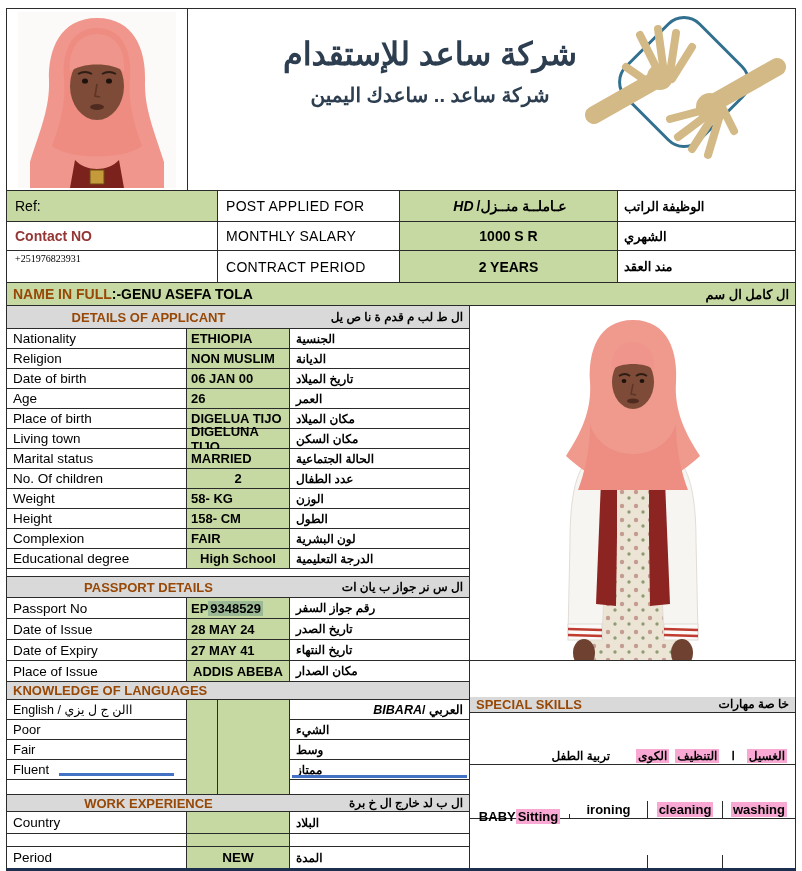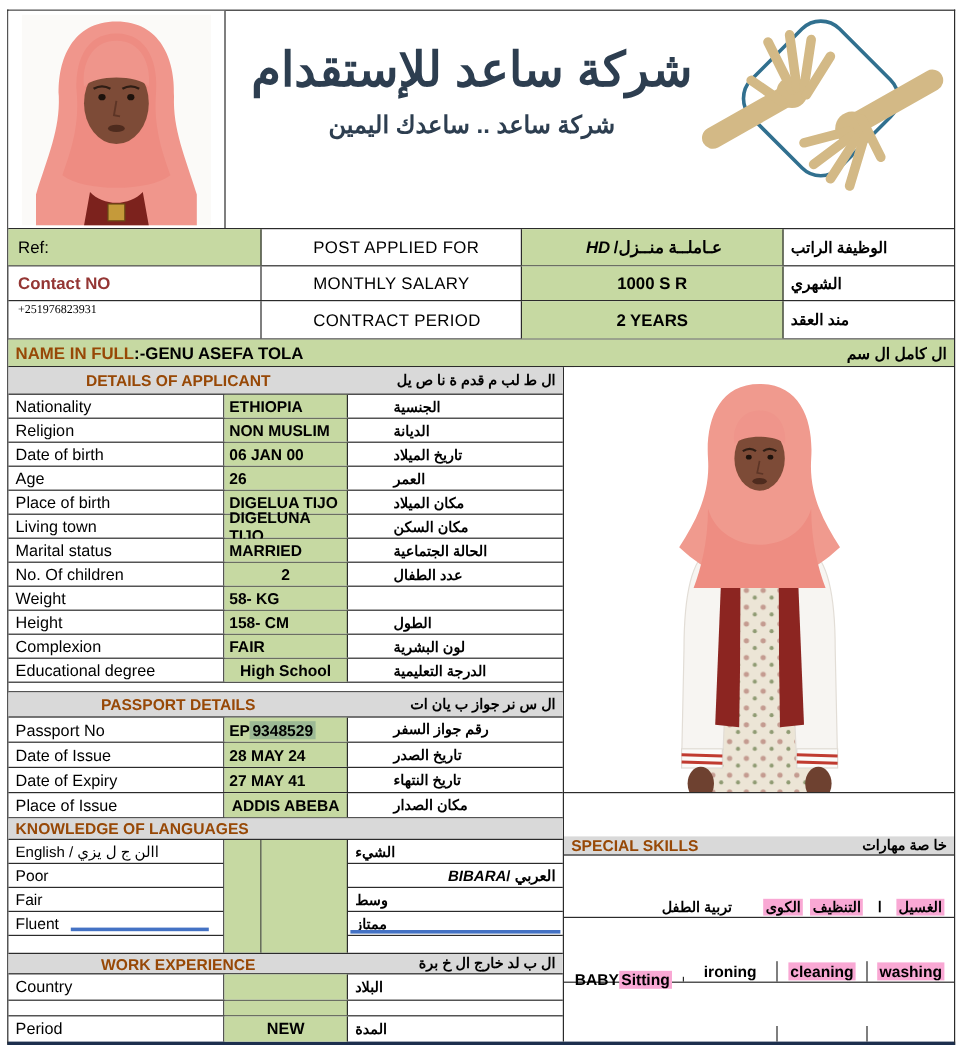--- a/index.html
+++ b/index.html
@@ -12,28 +12,28 @@
   .green { background:#c6d9a2; }
   .brown { color:#974806; }
   .maroon{ color:#943634; }
   .bold  { font-weight:bold; }
 
   
   .header-block { height:182px; display:flex; border-bottom:1px solid #2b2b2b; }
   .photo-cell { width:181px; border-right:1px solid #2b2b2b; display:flex; align-items:center; justify-content:center; background:#fff; }
   .logo-cell { flex:1; position:relative; }
   .logo-text { position:absolute; right:218px; top:26px; text-align:center; color:#2d3e50; direction:rtl; }
-  .logo-title { font-size:40px; font-weight:bold; }
+  .logo-title { font-size:32px; font-weight:bold; }
   .logo-subtitle { font-size:20px; font-weight:bold; margin-top:10px; letter-spacing:1px; }
   .logo-icon { position:absolute; right:8px; top:6px; }
 
   
   .irow { display:flex; border-bottom:1px solid #2b2b2b; font-size:14px; }
   .cA { width:211px; border-right:1px solid #2b2b2b; display:flex; align-items:center; padding:0 8px; }
-  .cB { width:182px; border-right:1px solid #2b2b2b; display:flex; align-items:center; padding:0 8px; letter-spacing:.3px;margin-left:35px; }
+  .cB { width:182px; border-right:1px solid #2b2b2b; display:flex; align-items:center; padding:0 8px; letter-spacing:.3px; }
   .cC { width:218px; border-right:1px solid #2b2b2b; display:flex; align-items:center; justify-content:center; font-weight:bold; }
   .cD { flex:1; display:flex; align-items:center; justify-content:flex-end; padding:0 6px; font-weight:bold; font-size:13px; direction:rtl; }
   .serif { font-family:"Liberation Serif", serif; font-size:10px; }
 
   
   .name-row { height:23px; display:flex; align-items:center; padding:0 6px; font-size:14px; border-bottom:1px solid #2b2b2b; }
   .name-row .arb-right { margin-left:auto; direction:rtl; font-size:13px; }
 
   
   .body { display:flex; height:562px; }
@@ -42,21 +42,21 @@
 
   .sec-header { background:#d9d9d9; border-bottom:1px solid #2b2b2b; display:flex; align-items:center; font-weight:bold; font-size:13px; }
   .sec-header .ttl { color:#974806; }
   .sec-header .ttl-center { width:283px; text-align:center; color:#974806; }
   .sec-header .hdr-ar { flex:1; text-align:right; direction:rtl; padding:0 6px; font-size:12px; }
 
   .drow { display:flex; border-bottom:1px solid #2b2b2b; font-size:13px; }
   .d-label { width:180px; border-right:1px solid #2b2b2b; display:flex; align-items:center; padding:0 6px; font-size:13.5px; }
   .d-value { width:103px; border-right:1px solid #2b2b2b; background:#c6d9a2; display:flex; align-items:center; padding:0 4px; font-weight:bold; }
   .d-value.center { justify-content:center; }
-  .d-ar { flex:1; display:flex; align-items:center; justify-content:flex-end; direction:rtl; padding:0 6px; font-weight:bold; font-size:12px;margin-left:32px; }
+  .d-ar { flex:1; display:flex; align-items:center; justify-content:flex-end; direction:rtl; padding:0 6px; font-weight:bold; font-size:12px; }
   .spacer { height:8px; border-bottom:1px solid #2b2b2b; }
   .pphl { background:#9cb995; padding:0 2px; }
 
   
   .lang-block { height:94px; display:flex; }
   .lang-left { width:180px; border-right:1px solid #2b2b2b; display:flex; flex-direction:column; }
   .lang-g { background:#c6d9a2; border-right:1px solid #2b2b2b; }
   .g1 { width:31px; } .g2 { width:72px; }
   .lang-right { flex:1; display:flex; flex-direction:column; }
   .lrow { height:20px; border-bottom:1px solid #2b2b2b; display:flex; align-items:center; padding:0 6px; font-size:13px; }
@@ -210,20 +210,21 @@
         <div class="d-ar">الحالة الجتماعية</div>
       </div>
       <div class="drow" style="height:20px">
         <div class="d-label">No. Of children</div>
         <div class="d-value center">2</div>
         <div class="d-ar">عدد الطفال</div>
       </div>
       <div class="drow" style="height:20px">
         <div class="d-label">Weight</div>
         <div class="d-value">58- KG</div>
+        <div class="d-ar">الوزن</div>
       </div>
       <div class="drow" style="height:20px">
         <div class="d-label">Height</div>
         <div class="d-value">158- CM</div>
         <div class="d-ar">الطول</div>
       </div>
       <div class="drow" style="height:20px">
         <div class="d-label">Complexion</div>
         <div class="d-value">FAIR</div>
         <div class="d-ar">لون البشرية</div>
@@ -274,25 +275,25 @@
           <div class="lrow">Poor</div>
           <div class="lrow">Fair</div>
           <div class="lrow flu">
               <span>Fluent</span>
             </div>
           <div class="lstub"></div>
         </div>
         <div class="lang-g g1"></div>
         <div class="lang-g g2"></div>
         <div class="lang-right">
-          <div class="lrow arr">الشيء</div>
           <div class="lrow lat" style="justify-content:flex-end; font-weight:bold; font-size:12.5px">
               <i>BIBARA</i>
               <span> / العربي</span>
             </div>
+          <div class="lrow arr">الشيء</div>
           <div class="lrow arr">وسط</div>
           <div class="lrow arr blue-under">ممتاز</div>
           <div class="lstub"></div>
         </div>
       </div>
 
       <div class="sec-header" style="height:18px; border-top:1px solid #2b2b2b">
         <span class="ttl-center" style="width:283px">WORK EXPERIENCE</span>
         <span class="hdr-ar">ال ب لد خارج ال خ برة</span>
       </div>

